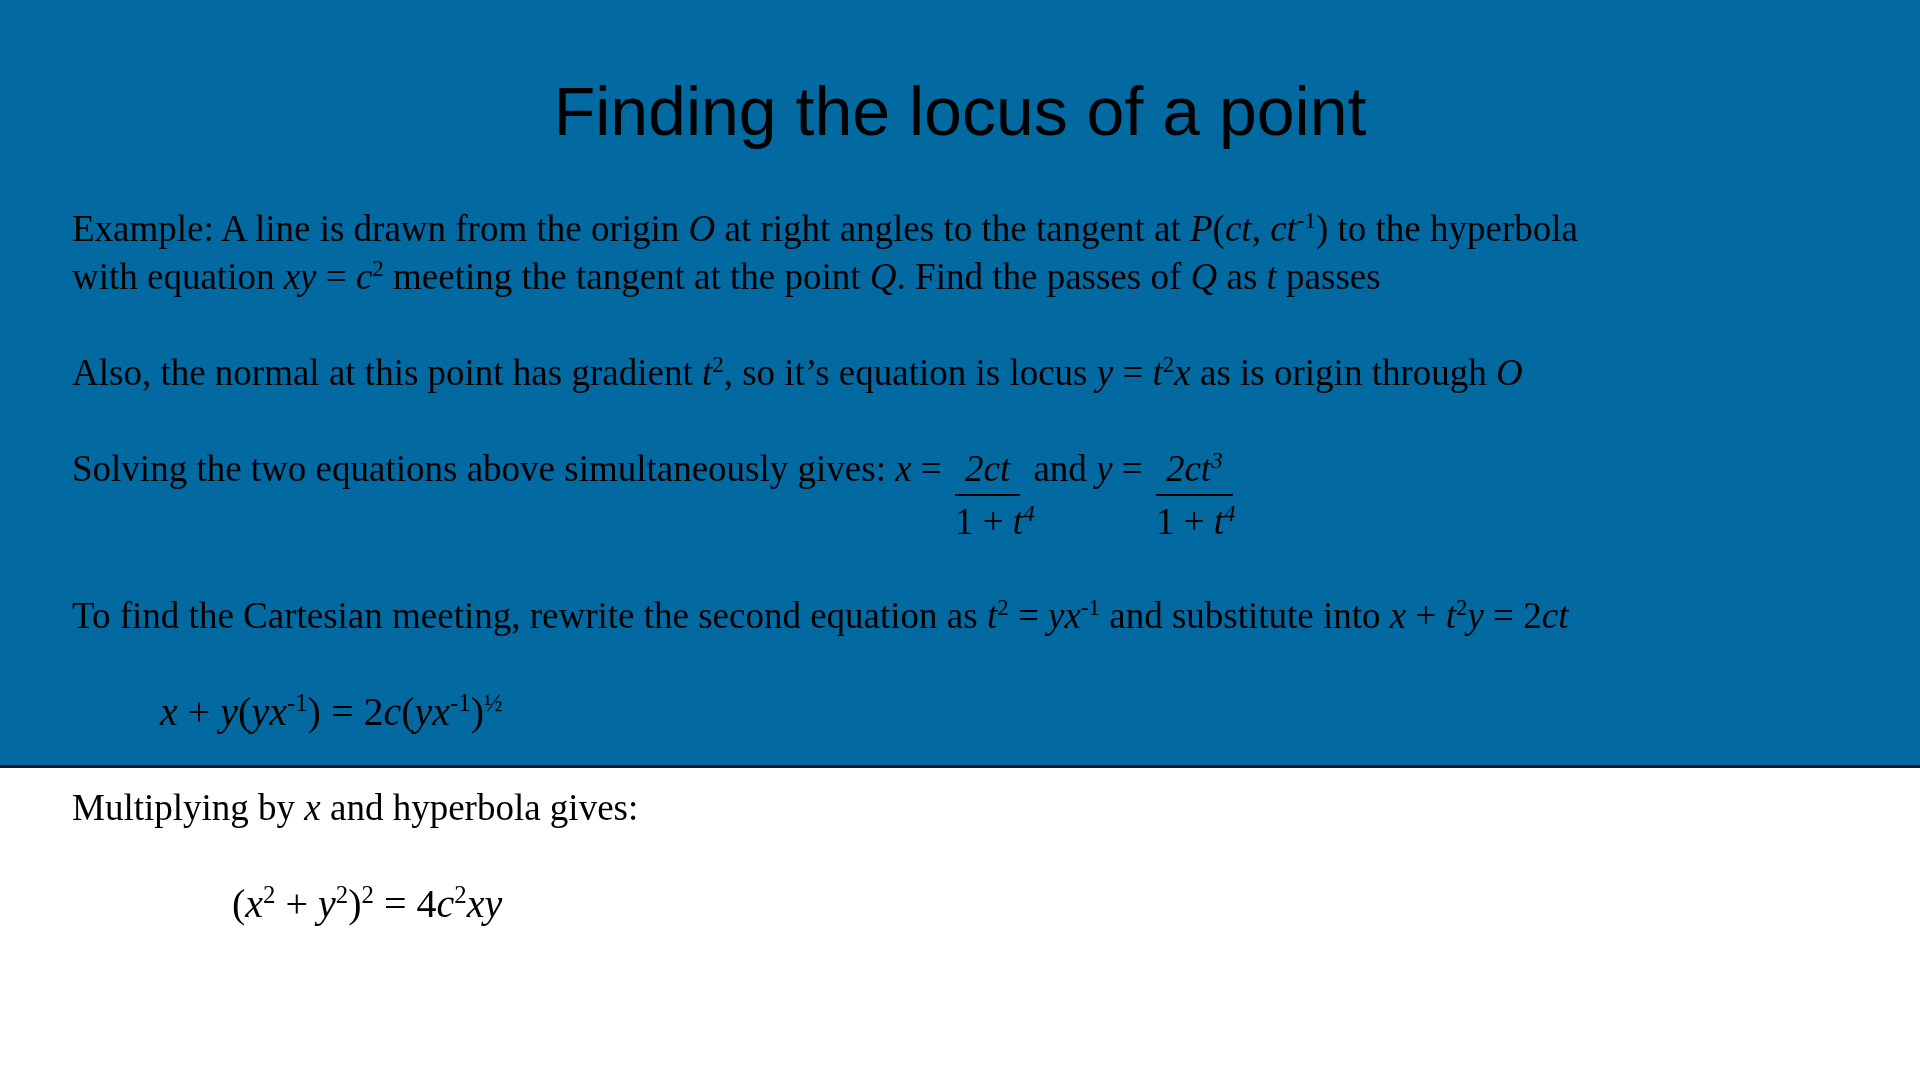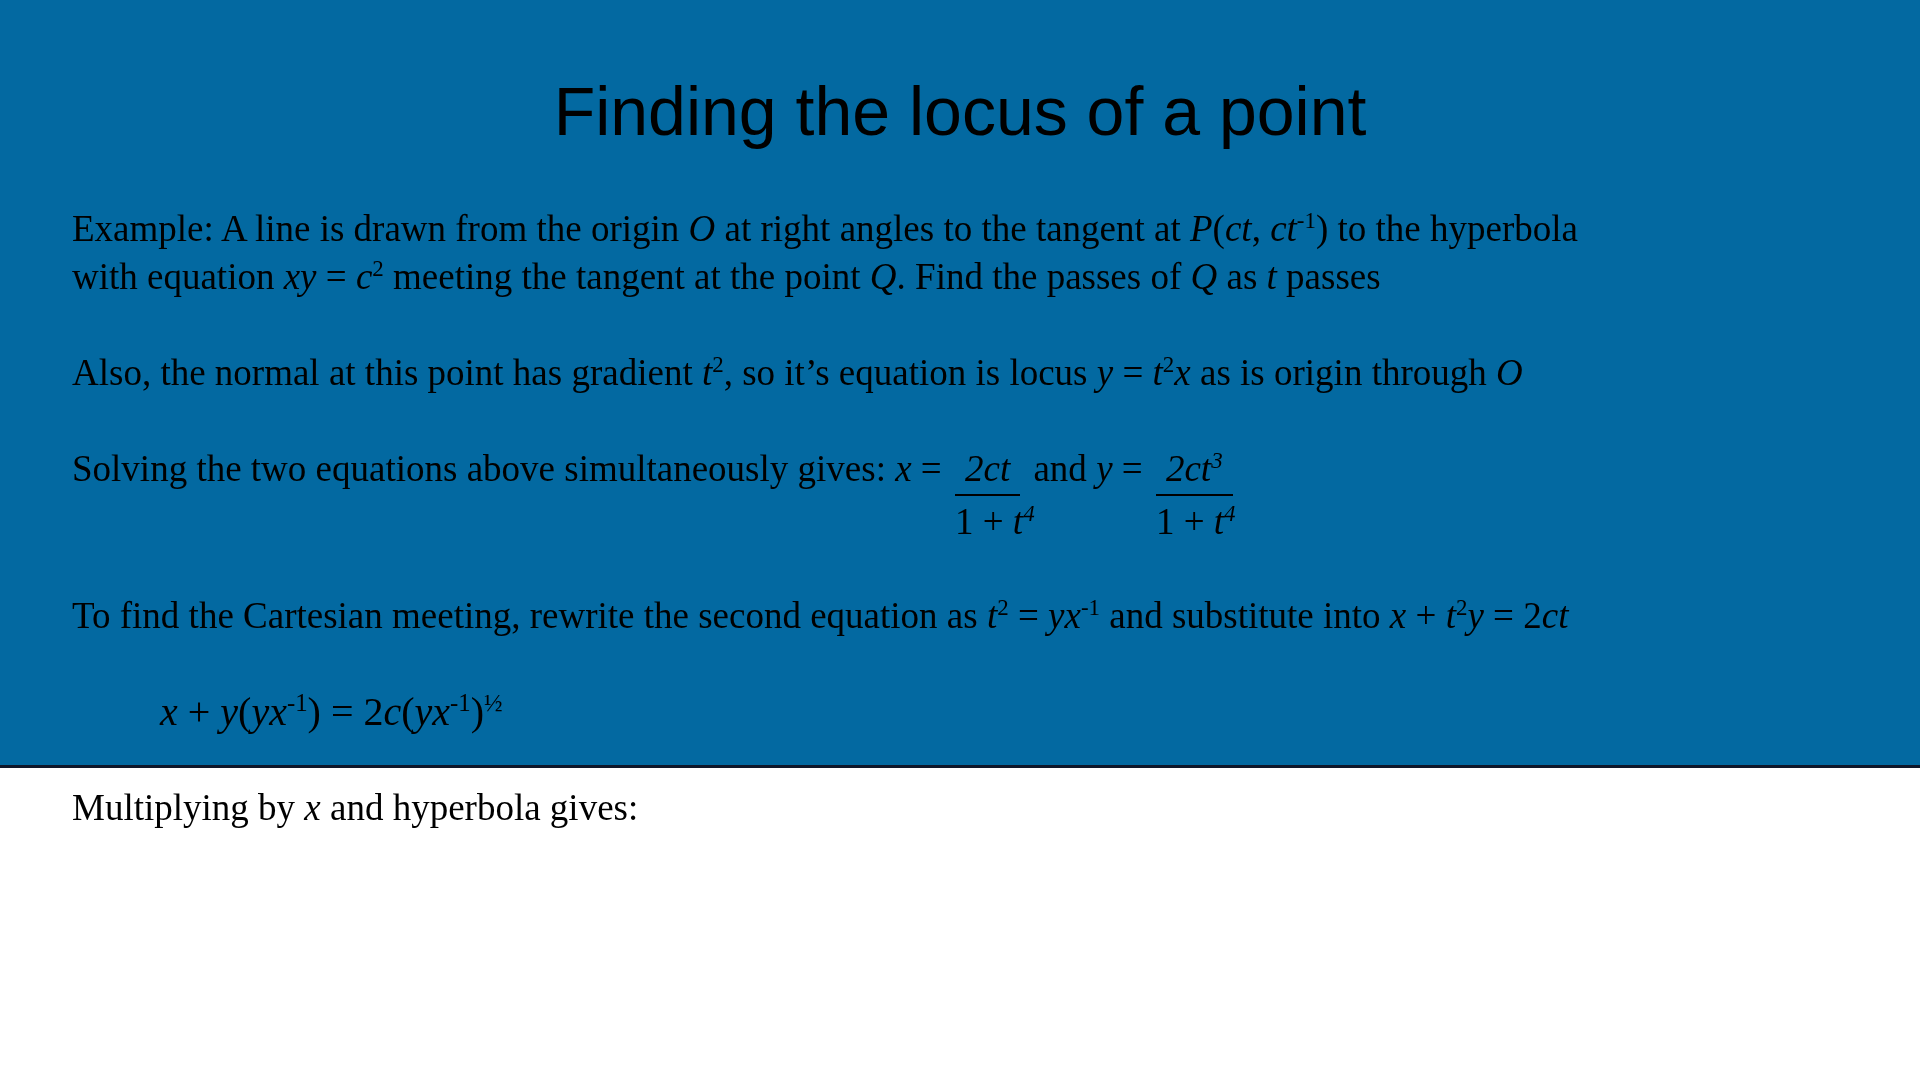--- a/index.html
+++ b/index.html
@@ -146,15 +146,18 @@
     </div>
 
     <div class="gap"></div>
 
     <div class="para">
       <div class="line"><span>Multiplying by </span><i>x</i><span> and hyperbola gives:</span></div>
     </div>
 
     <div class="gap"></div>
 
+    <div class="para indent-2 eq-big">
+      <div class="eq-line"><span>(</span><i>x</i><span class="sup">2</span><span> + </span><i>y</i><span class="sup">2</span><span>)</span><span class="sup">2</span><span> = 4</span><i>c</i><span class="sup">2</span><i>xy</i></div>
+    </div>
 
   </div>
 </div>
 
 </body></html>

